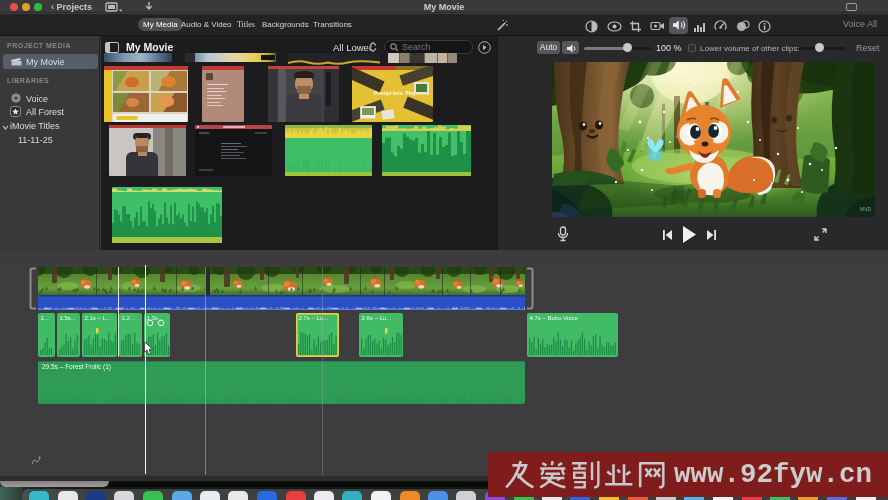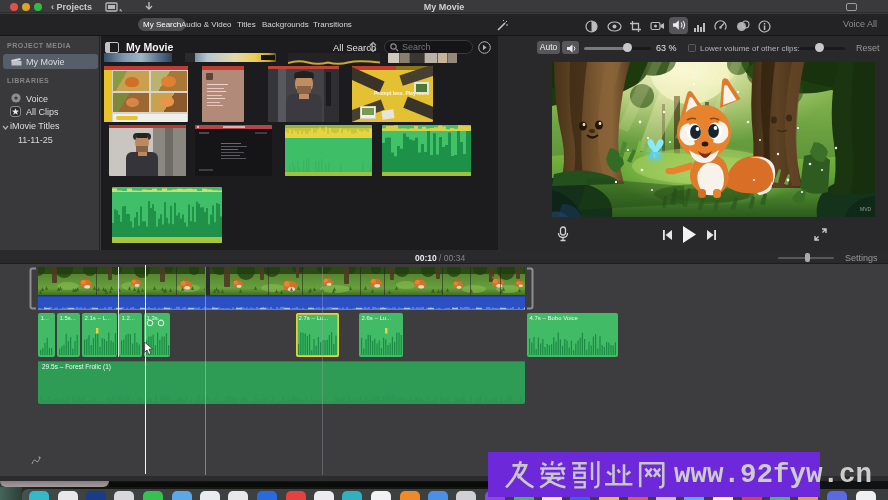--- a/index.html
+++ b/index.html
@@ -43,23 +43,23 @@
   <svg class="abs" style="left:143px;top:1.5px;" width="12" height="10" viewBox="0 0 12 10">
     <path d="M6 0 v6 M3 4 l3 3 l3-3" stroke="#b9b9bb" stroke-width="1.4" fill="none"></path>
   </svg>
   <div class="txt" style="left:412px;top:2px;width:64px;text-align:center;font-size:9px;font-weight:bold;color:#cfcfd1;">My Movie</div>
   <svg class="abs" style="left:846px;top:2.5px;" width="11" height="8" viewBox="0 0 11 8">
     <rect x="0.5" y="0.5" width="10" height="7" rx="1.5" fill="none" stroke="#9a9a9c" stroke-width="1"></rect>
   </svg>
 </div>
 
 <div id="tabbar">
-  <div class="tab sel" style="left:138px;">My Search</div>
+  <div class="tab sel" style="left:138px;">My Media</div>
   <div class="tab" style="left:176px;">Audio &amp; Video</div>
-  <div class="tab" style="left:232px;">Titles</div>
+  <div class="tab" style="left:232px;font-family:Liberation Serif, serif;">Titles</div>
   <div class="tab" style="left:257px;">Backgrounds</div>
   <div class="tab" style="left:308px;">Transitions</div>
   <div id="toolicons">
   <svg class="abs" style="left:496px;top:5.5px;" width="14" height="12" viewBox="0 0 14 12">
     <path d="M2 10 L9 3" stroke="#c2c2c4" stroke-width="1.6"></path>
           <path d="M9.5 2.5 l1.5 -1.5 M10 5 l2 0 M7.5 1 l0 -1" stroke="#c2c2c4" stroke-width="1"></path>
   </svg>
   <svg class="abs" style="left:585px;top:5.5px;" width="13" height="13" viewBox="0 0 13 13">
     <circle cx="6.5" cy="6.5" r="5.5" fill="none" stroke="#bcbcbe" stroke-width="1.2"></circle>
     <path d="M6.5 1 A5.5 5.5 0 0 1 6.5 12 Z" fill="#bcbcbe"></path>
@@ -114,36 +114,36 @@
     <div class="sbl" style="top:41px;">LIBRARIES</div>
     <svg class="abs" style="left:11px;top:57px;" width="10" height="10" viewBox="0 0 10 10">
       <circle cx="5" cy="5" r="4.6" fill="#8e8e92"></circle>
           <circle cx="5" cy="5" r="1.6" fill="#3a393b"></circle>
     </svg>
     <div class="sbi" style="left:26px;top:58px;">Voice</div>
     <svg class="abs" style="left:10px;top:70px;" width="11" height="11" viewBox="0 0 11 11">
       <rect x="0.5" y="0.5" width="10" height="10" rx="2.5" fill="#2c2c2e" stroke="#8a8a8e" stroke-width="1"></rect>
       <path d="M5.5 2.2 L6.4 4.6 L9 4.7 L7 6.3 L7.7 8.8 L5.5 7.3 L3.3 8.8 L4 6.3 L2 4.7 L4.6 4.6 Z" fill="#e8e8ea"></path>
     </svg>
-    <div class="sbi" style="left:26px;top:71px;">All Clips</div>
+    <div class="sbi" style="left:26px;top:71px;">All Forest</div>
     <svg class="abs" style="left:2px;top:88px;" width="7" height="7" viewBox="0 0 7 7">
       <path d="M1 2 l2.5 3 l2.5-3" stroke="#b0b0b2" stroke-width="1.2" fill="none"></path>
     </svg>
     <div class="sbi" style="left:10px;top:85px;">iMovie Titles</div>
     <div class="sbi" style="left:18px;top:99px;color:#d8d8da;">11-11-25</div>
   </div>
 
   <div id="browser">
 
     <svg class="abs" style="left:4px;top:6px;" width="14" height="11" viewBox="0 0 14 11">
       <rect x="0.5" y="0.5" width="13" height="10" rx="1.5" fill="none" stroke="#c2c2c4" stroke-width="1"></rect>
       <rect x="1" y="1" width="4" height="9" fill="#c2c2c4"></rect>
     </svg>
     <div class="txt" style="left:25px;top:5px;font-size:10.5px;font-weight:bold;color:#f2f2f4;">My Movie</div>
-    <div class="txt" style="left:232px;top:6px;font-size:9.5px;color:#e0e0e2;">All Search</div>
+    <div class="txt" style="left:232px;top:6px;font-size:9.5px;color:#e0e0e2;">All Lower</div>
     <svg class="abs" style="left:268px;top:5px;" width="8" height="12" viewBox="0 0 8 12">
       <path d="M1 4.5 L4 1.5 L7 4.5 M1 7.5 L4 10.5 L7 7.5" stroke="#b8b8ba" stroke-width="1.2" fill="none"></path>
     </svg>
     <div class="abs" style="left:283px;top:3.5px;width:89px;height:14px;background:#151517;border:1px solid #3a3a3c;border-radius:7px;"></div>
     <svg class="abs" style="left:289px;top:7px;" width="9" height="9" viewBox="0 0 9 9">
       <circle cx="3.5" cy="3.5" r="2.7" fill="none" stroke="#8e8e90" stroke-width="1.2"></circle>
       <path d="M5.7 5.7 L8 8" stroke="#8e8e90" stroke-width="1.2"></path>
     </svg>
     <div class="txt" style="left:301px;top:6px;font-size:9px;color:#77777a;">Search</div>
     <svg class="abs" style="left:377px;top:4.5px;" width="13" height="13" viewBox="0 0 13 13">
@@ -284,21 +284,21 @@
       <div class="abs" style="left:39px;top:5px;width:23px;height:13px;background:#57575a;border-radius:3px;text-align:center;font-size:8.5px;line-height:13px;color:#ededef;">Auto</div>
       <div class="abs" style="left:64px;top:5px;width:17px;height:13px;background:#57575a;border-radius:3px;">
         <svg width="17" height="13" viewBox="0 0 17 13">
               <path d="M5 5 h2.5 l3-2.5 v8 l-3-2.5 H5 Z" fill="#e8e8ea"></path>
               <path d="M12 4.5 q2 2 0 4" stroke="#e8e8ea" stroke-width="1" fill="none"></path>
             </svg>
       </div>
       <div class="abs" style="left:86px;top:10.5px;width:67px;height:3px;background:#1a1a1c;border-radius:1.5px;"></div>
       <div class="abs" style="left:86px;top:10.5px;width:44px;height:3px;background:#7a7a7e;border-radius:1.5px;"></div>
       <div class="abs" style="left:125px;top:7px;width:9px;height:9px;background:#c8c8ca;border-radius:50%;"></div>
-      <div class="txt" style="left:158px;top:7px;font-size:9px;color:#e2e2e4;">63 %</div>
+      <div class="txt" style="left:158px;top:7px;font-size:9px;color:#e2e2e4;">100 %</div>
       <div class="abs" style="left:190px;top:8px;width:8px;height:8px;background:#2e2e30;border:1px solid #5a5a5e;border-radius:1.5px;"></div>
       <div class="txt" style="left:202px;top:7.5px;font-size:8px;color:#b2b2b5;">Lower volume of other clips:</div>
       <div class="abs" style="left:301px;top:10.5px;width:46px;height:3px;background:#1a1a1c;border-radius:1.5px;"></div>
       <div class="abs" style="left:317px;top:7px;width:9px;height:9px;background:#c8c8ca;border-radius:50%;"></div>
       <div class="txt" style="left:358px;top:7px;font-size:9px;color:#98989b;">Reset</div>
     </div>
     <div id="preview" class="abs" style="left:54px;top:26px;width:323px;height:155px;overflow:hidden;"><svg width="323" height="155" viewBox="0 0 323 155">
 <defs>
 <linearGradient id="sky" x1="0" y1="0" x2="0" y2="1">
  <stop offset="0" stop-color="#9cc45e"></stop>
@@ -483,26 +483,20 @@
         <rect x="8.2" y="0" width="1.8" height="10" fill="#e6e6e8"></rect>
             <path d="M1 0 L7.5 5 L1 10 Z" fill="#e6e6e8"></path>
       </svg>
       <svg class="abs" style="left:316px;top:192px;" width="13" height="13" viewBox="0 0 13 13">
         <path d="M8 1 h4 v4 M12 1 L8.5 4.5 M5 12 H1 V8 M1 12 L4.5 8.5" stroke="#c8c8ca" stroke-width="1.4" fill="none"></path>
       </svg>
     </div>
   </div>
 </div>
 
-<div id="tlheader">
-  <div class="txt" style="left:415px;top:2.5px;font-size:8.5px;font-weight:bold;color:#ececee;">00:10 <span style="color:#85858a;font-weight:normal;">/ 00:34</span></div>
-  <div class="abs" style="left:778px;top:6.5px;width:56px;height:2px;background:#58585a;border-radius:1px;"></div>
-  <div class="abs" style="left:805px;top:3px;width:5px;height:9px;background:#aaaaac;border-radius:2px;"></div>
-  <div class="txt" style="left:845px;top:2.5px;font-size:9px;color:#98989a;">Settings</div>
-</div>
 
 <div id="timeline">
   <div id="filmstrip" class="abs" style="left:38px;top:3px;width:487px;height:28px;"><svg width="487" height="28" viewBox="0 0 487 28">
           <defs>
             <linearGradient id="ff" x1="0" y1="0" x2="0" y2="1">
               <stop offset="0" stop-color="#47702a"></stop>
               <stop offset="0.3" stop-color="#578832"></stop>
               <stop offset="0.75" stop-color="#67a03c"></stop>
               <stop offset="1" stop-color="#3f7026"></stop>
             </linearGradient>
@@ -723,21 +717,21 @@
       <div class="abs" style="left:628px;top:0;width:20px;height:14px;border-radius:5px 5px 0 0;background:#e85a3a;"></div>
       <div class="abs" style="left:656px;top:0;width:20px;height:14px;border-radius:5px 5px 0 0;background:#c8c8cc;"></div>
       <div class="abs" style="left:684px;top:0;width:20px;height:14px;border-radius:5px 5px 0 0;background:#4ab8f0;"></div>
       <div class="abs" style="left:713px;top:0;width:20px;height:14px;border-radius:5px 5px 0 0;background:#f4f4f6;"></div>
       <div class="abs" style="left:742px;top:0;width:20px;height:14px;border-radius:5px 5px 0 0;background:#e83a4e;"></div>
       <div class="abs" style="left:770px;top:0;width:20px;height:14px;border-radius:5px 5px 0 0;background:#3ac06a;"></div>
       <div class="abs" style="left:798px;top:0;width:20px;height:14px;border-radius:5px 5px 0 0;background:#e8a028;"></div>
       <div class="abs" style="left:827px;top:0;width:20px;height:14px;border-radius:5px 5px 0 0;background:#5a6ae0;"></div>
       <div class="abs" style="left:856px;top:0;width:20px;height:14px;border-radius:5px 5px 0 0;background:#f0f0f2;"></div>
     </div>
-<div id="watermark" class="abs" style="left:488px;top:452px;width:332px;height:45px;background:#6d28d9;">
+<div id="watermark" class="abs" style="left:488px;top:452px;width:400px;height:45px;background:#7f1d1d;">
       <svg class="abs" style="left:0;top:0;" width="190" height="45" viewBox="0 0 190 45">
         <g transform="translate(16,7) scale(1.05)">
           <path d="M16 2 Q14 10 10 17 Q7 22 2 27 M8 6 H21 Q19 13 13 18 M13 14 Q18 22 28 27" stroke="#c8c8c8" stroke-width="2.6" fill="none"></path>
         </g>
         <g transform="translate(49,7) scale(1.05)">
           <path d="M5 4 L9 6 M15 2 L14 6 M24 4 L20 6 M3 9 H27 M6 9 Q6 13 4 15 M24 9 Q24 13 26 15 M8 14 H22 M4 18 H26 M15 14 Q14 20 8 24 Q5 26 3 27 M10 19 Q17 25 27 27 M19 20 L23 18" stroke="#c8c8c8" stroke-width="2.4" fill="none"></path>
         </g>
         <g transform="translate(82,7) scale(1.05)">
           <path d="M2 4 H16 M9 4 V9 M3 9 H15 M4 13 H14 V18 H4 Z M4 22 H14 V27 H4 M4 27 H14 M21 3 V20 M27 2 V23 Q27 27 23 27" stroke="#c8c8c8" stroke-width="2.3" fill="none"></path>
         </g>

